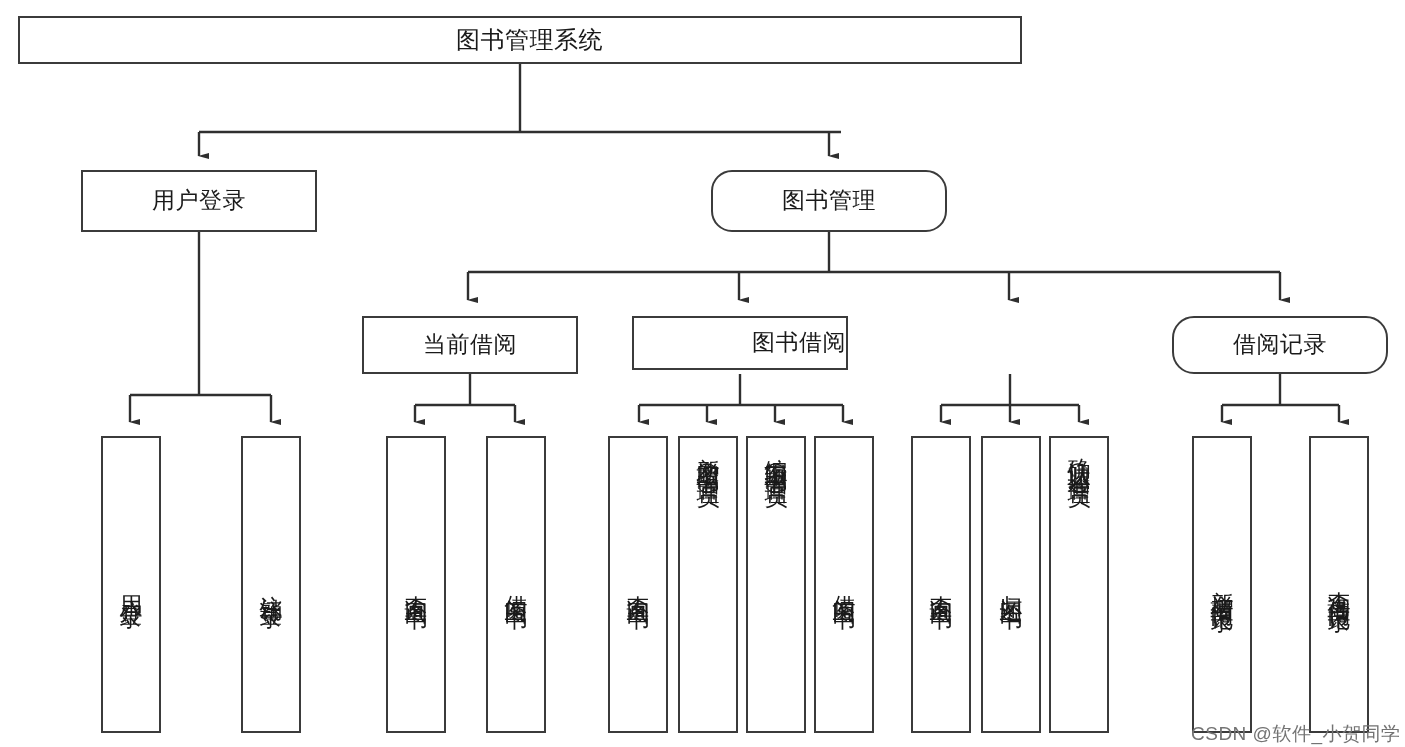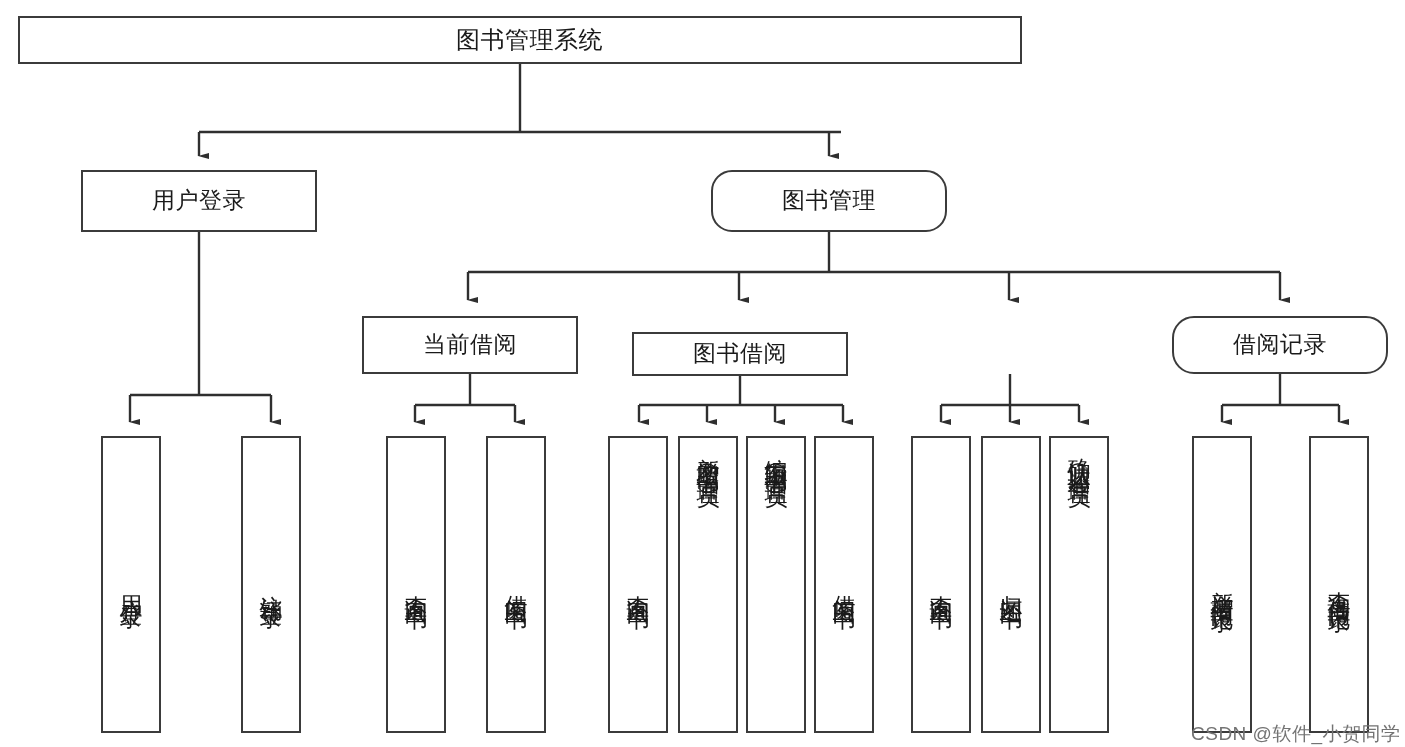--- a/index.html
+++ b/index.html
@@ -139,21 +139,21 @@
   <div class="node h" style="left:81px; top:170px; width:236px; height:62px;">
     <span class="lbl">用户登录</span>
   </div>
   <div class="node h" style="left:711px; top:170px; width:236px; height:62px;border-radius:21px;">
     <span class="lbl">图书管理</span>
   </div>
 
   <div class="node h" style="left:362px; top:316px; width:216px; height:58px;">
     <span class="lbl">当前借阅</span>
   </div>
-  <div class="node h" style="left:632px; top:332px; width:216px; height:44px;">
+  <div class="node h" style="left:632px; top:316px; width:216px; height:54px;justify-content:flex-end;">
     <span class="lbl">图书借阅</span>
   </div>
   <div class="node h" style="left:1172px; top:316px; width:216px; height:58px;border-radius:22px;">
     <span class="lbl">借阅记录</span>
   </div>
 
   <div class="node v vcenter" style="left:101px; top:436px; width:60px; height:297px;">
     <span class="lbl">用户登录</span>
   </div>
   <div class="node v vcenter" style="left:241px; top:436px; width:60px; height:297px;">

